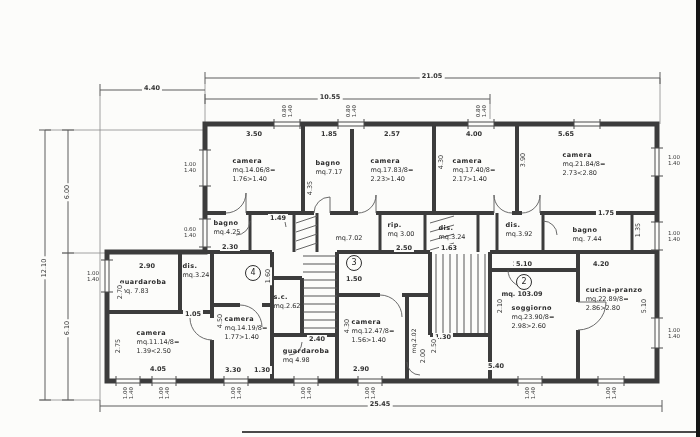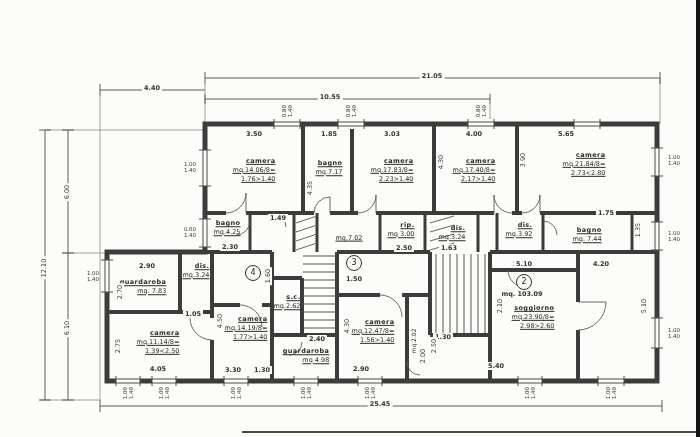--- a/index.html
+++ b/index.html
@@ -1,22 +1,22 @@
 <!DOCTYPE html>
 <html><head>
 <meta charset="utf-8">
 <style>
   html,body{margin:0;padding:0;background:#ffffff;}
   #canvas{position:relative;width:700px;height:437px;background:#fcfcfa;overflow:hidden;
           font-family:"DejaVu Sans",sans-serif;}
   .titlebox{position:absolute;left:30px;top:10px;border:2px solid #3a3a3a;padding:4px 18px;
             font-family:"Liberation Sans",sans-serif;font-size:18px;letter-spacing:4px;
             color:#2e2e2e;background:#fdfdfc;}
-  .lbl{position:absolute;transform:translate(-50%,-50%);text-align:right;color:#2b2b2b;
-       font-size:6.5px;line-height:1.35;white-space:nowrap;text-decoration:underline;}
+  .lbl{position:absolute;transform:translate(-50%,-50%);text-align:left;color:#2b2b2b;
+       font-size:6.5px;line-height:1.35;white-space:nowrap;}
   .lbl .nm{display:block;font-weight:bold;letter-spacing:.4px;}
   .lbl .ar,.lbl .rt{display:block;}
   .dim{position:absolute;transform:translate(-50%,-50%);font-size:6.5px;color:#333;
        background:#fcfcfa;padding:0 2px;white-space:nowrap;font-weight:bold;}
   .vdim{position:absolute;transform:translate(-50%,-50%) rotate(-90deg);font-size:6.5px;
         color:#333;background:#fcfcfa;padding:0 2px;white-space:nowrap;}
   .vlbl{position:absolute;transform:translate(-50%,-50%) rotate(-90deg);font-size:6px;
         color:#2b2b2b;white-space:nowrap;}
   .wl{position:absolute;transform:translate(-50%,-50%);font-size:5.5px;line-height:1.15;
       color:#3a3a3a;text-align:center;background:#fcfcfa;}
@@ -144,21 +144,21 @@
     <span class="ar">mq.7.17</span>
   </div>
   <span class="dim" style="left:329px;top:134px">1.85</span>
   <span class="vdim" style="left:310px;top:188px">4.35</span>
 
   <div class="lbl" style="left:392px;top:170px">
     <span class="nm">camera</span>
     <span class="ar">mq.17.83/8=</span>
     <span class="rt">2.23&gt;1.40</span>
   </div>
-  <span class="dim" style="left:392px;top:134px">3.03</span>
+  <span class="dim" style="left:392px;top:134px">2.57</span>
 
   <div class="lbl" style="left:474px;top:170px">
     <span class="nm">camera</span>
     <span class="ar">mq.17.40/8=</span>
     <span class="rt">2.17&gt;1.40</span>
   </div>
   <span class="dim" style="left:474px;top:134px">4.00</span>
   <span class="vdim" style="left:441px;top:162px">4.30</span>
 
   <div class="lbl" style="left:584px;top:164px">
@@ -257,20 +257,25 @@
 
   <div class="lbl" style="left:533px;top:317px">
     <span class="nm">soggiorno</span>
     <span class="ar">mq.23.90/8=</span>
     <span class="rt">2.98&gt;2.60</span>
   </div>
   <span class="dim" style="left:524px;top:264px">5.10</span>
   <span class="dim" style="left:496px;top:366px">5.40</span>
   <span class="vdim" style="left:500px;top:306px">2.10</span>
 
+  <div class="lbl" style="left:614px;top:299px">
+    <span class="nm">cucina-pranzo</span>
+    <span class="ar">mq.22.89/8=</span>
+    <span class="rt">2.86&gt;2.80</span>
+  </div>
   <span class="dim" style="left:601px;top:264px">4.20</span>
   <span class="vdim" style="left:644px;top:306px">5.10</span>
 
   <div class="apt" style="left:253px;top:273px">4</div>
   <div class="apt" style="left:354px;top:263px">3</div>
   <span class="dim" style="left:354px;top:279px">1.50</span>
   <div class="apt" style="left:524px;top:282px">2</div>
   <span class="dim" style="left:522px;top:294px">mq. 103.09</span>
 
   <span class="dim" style="left:278px;top:218px">1.49</span>

